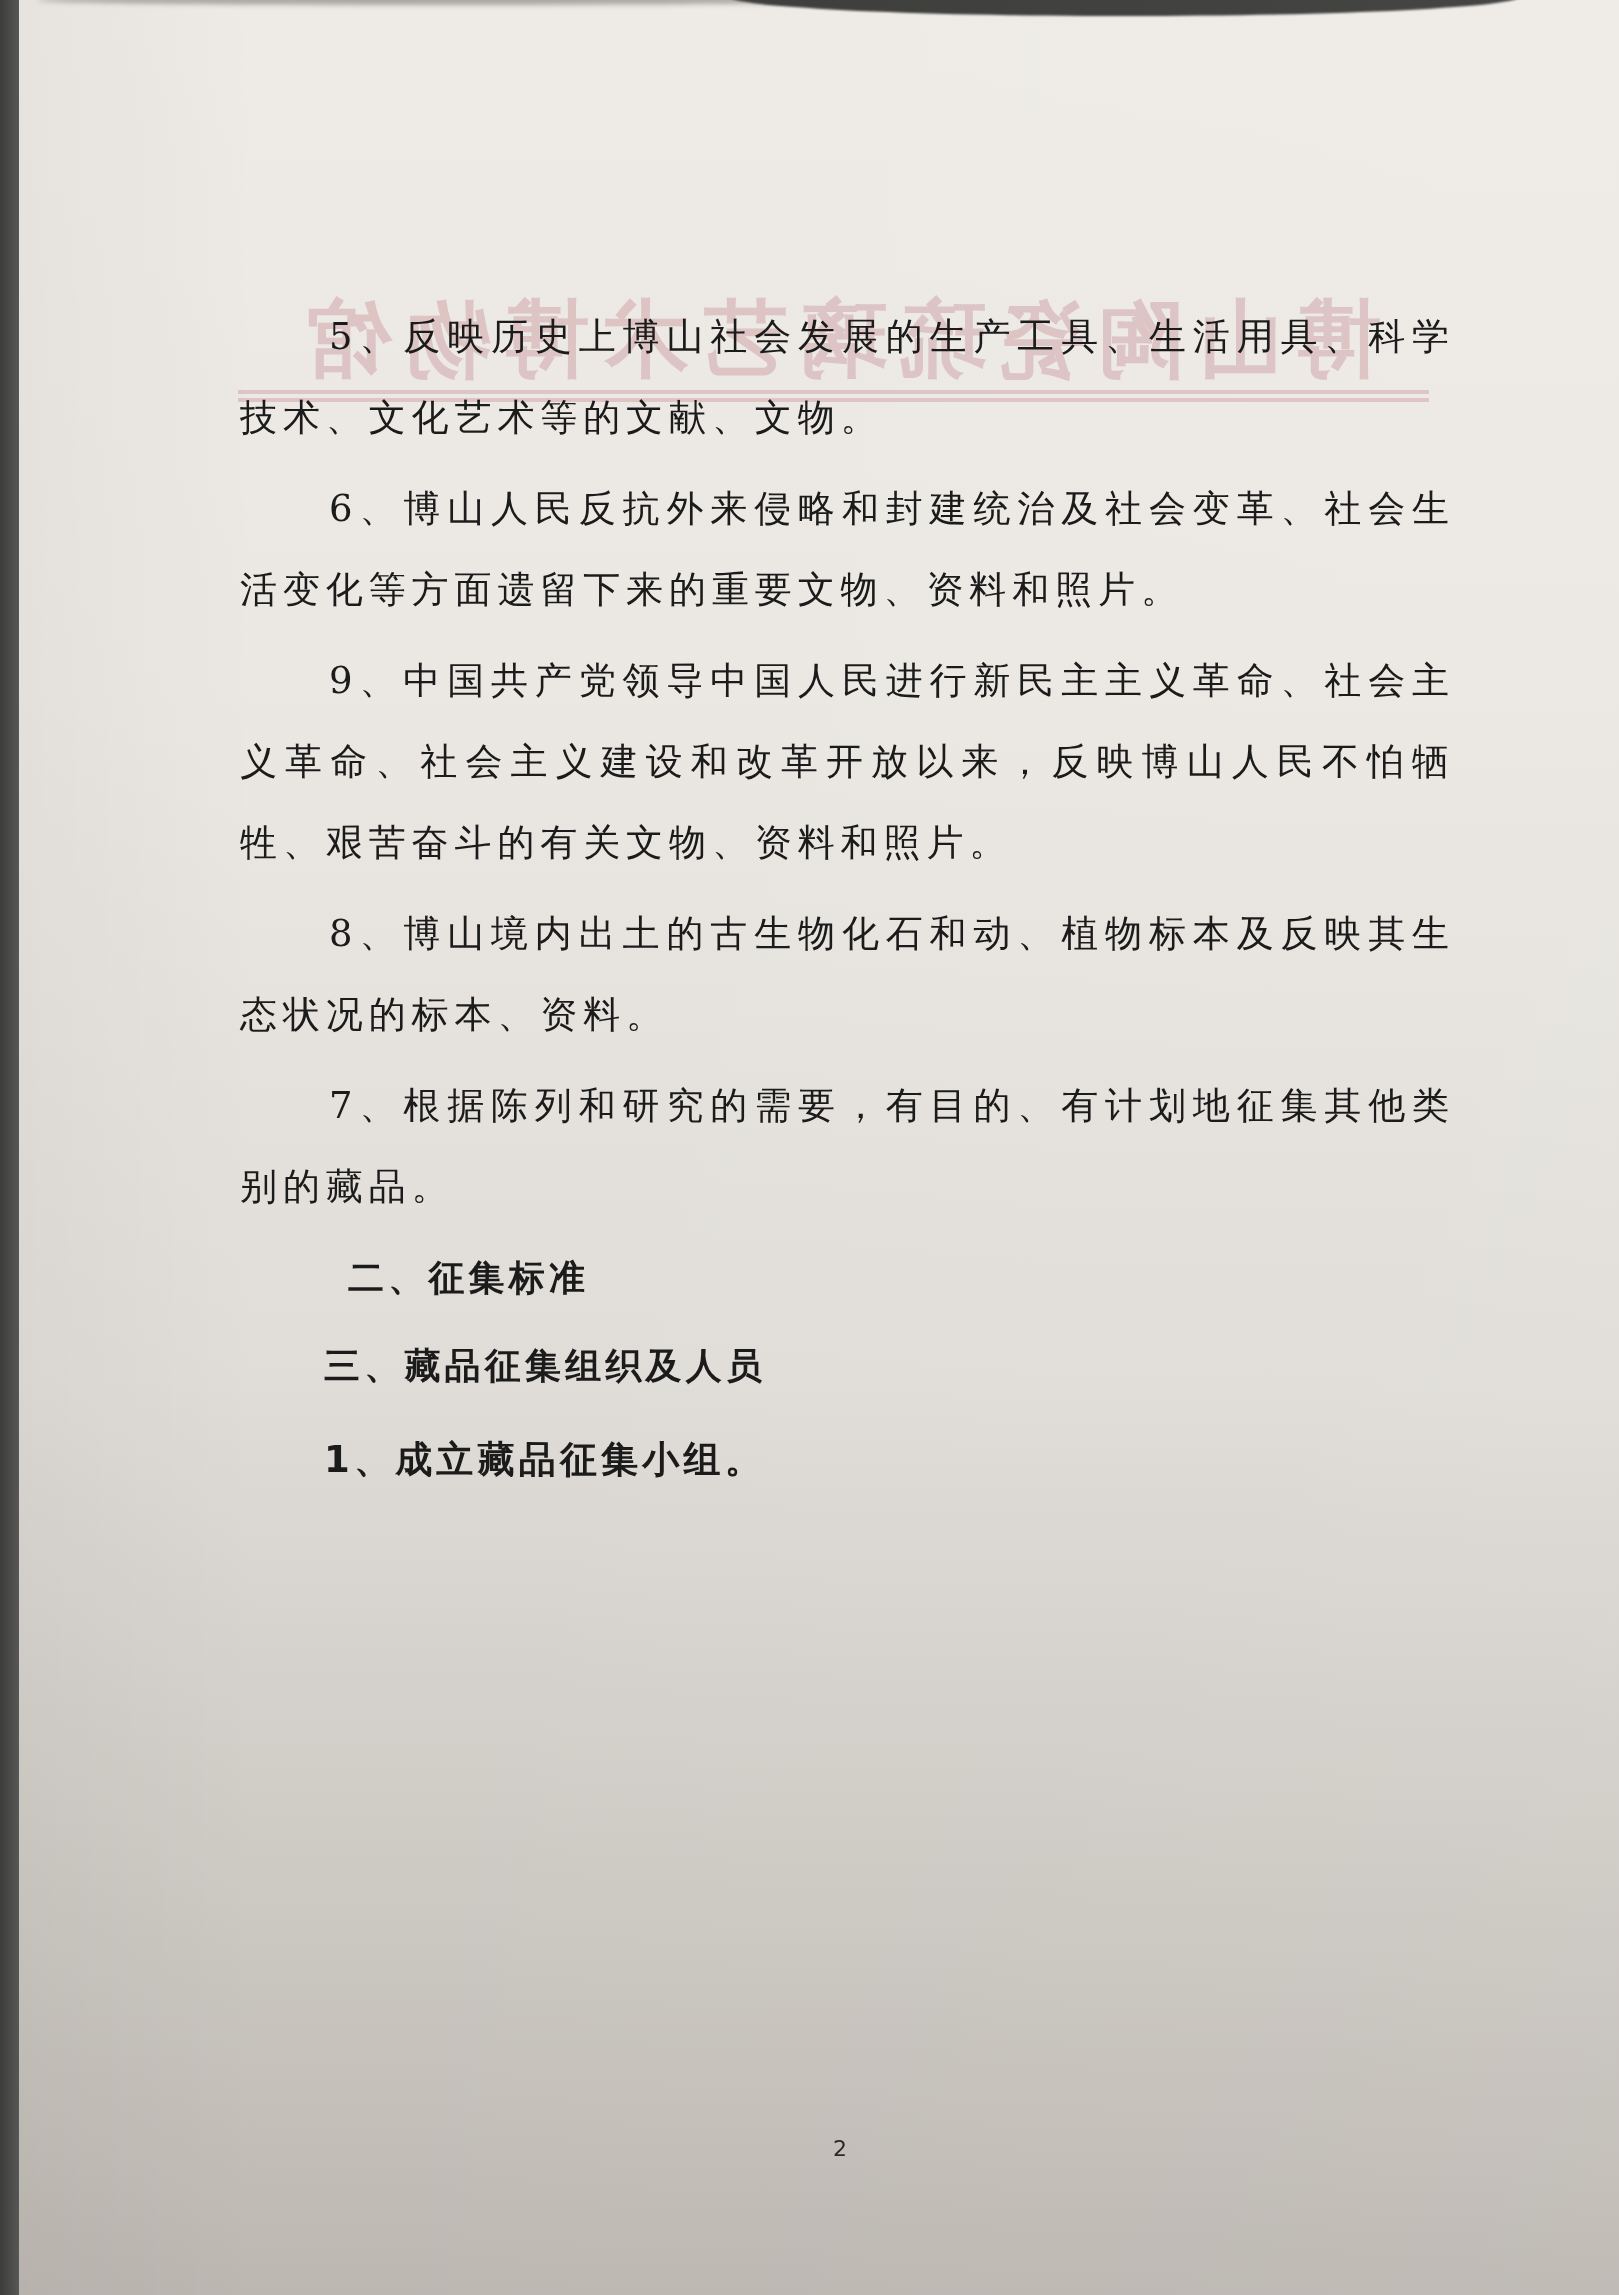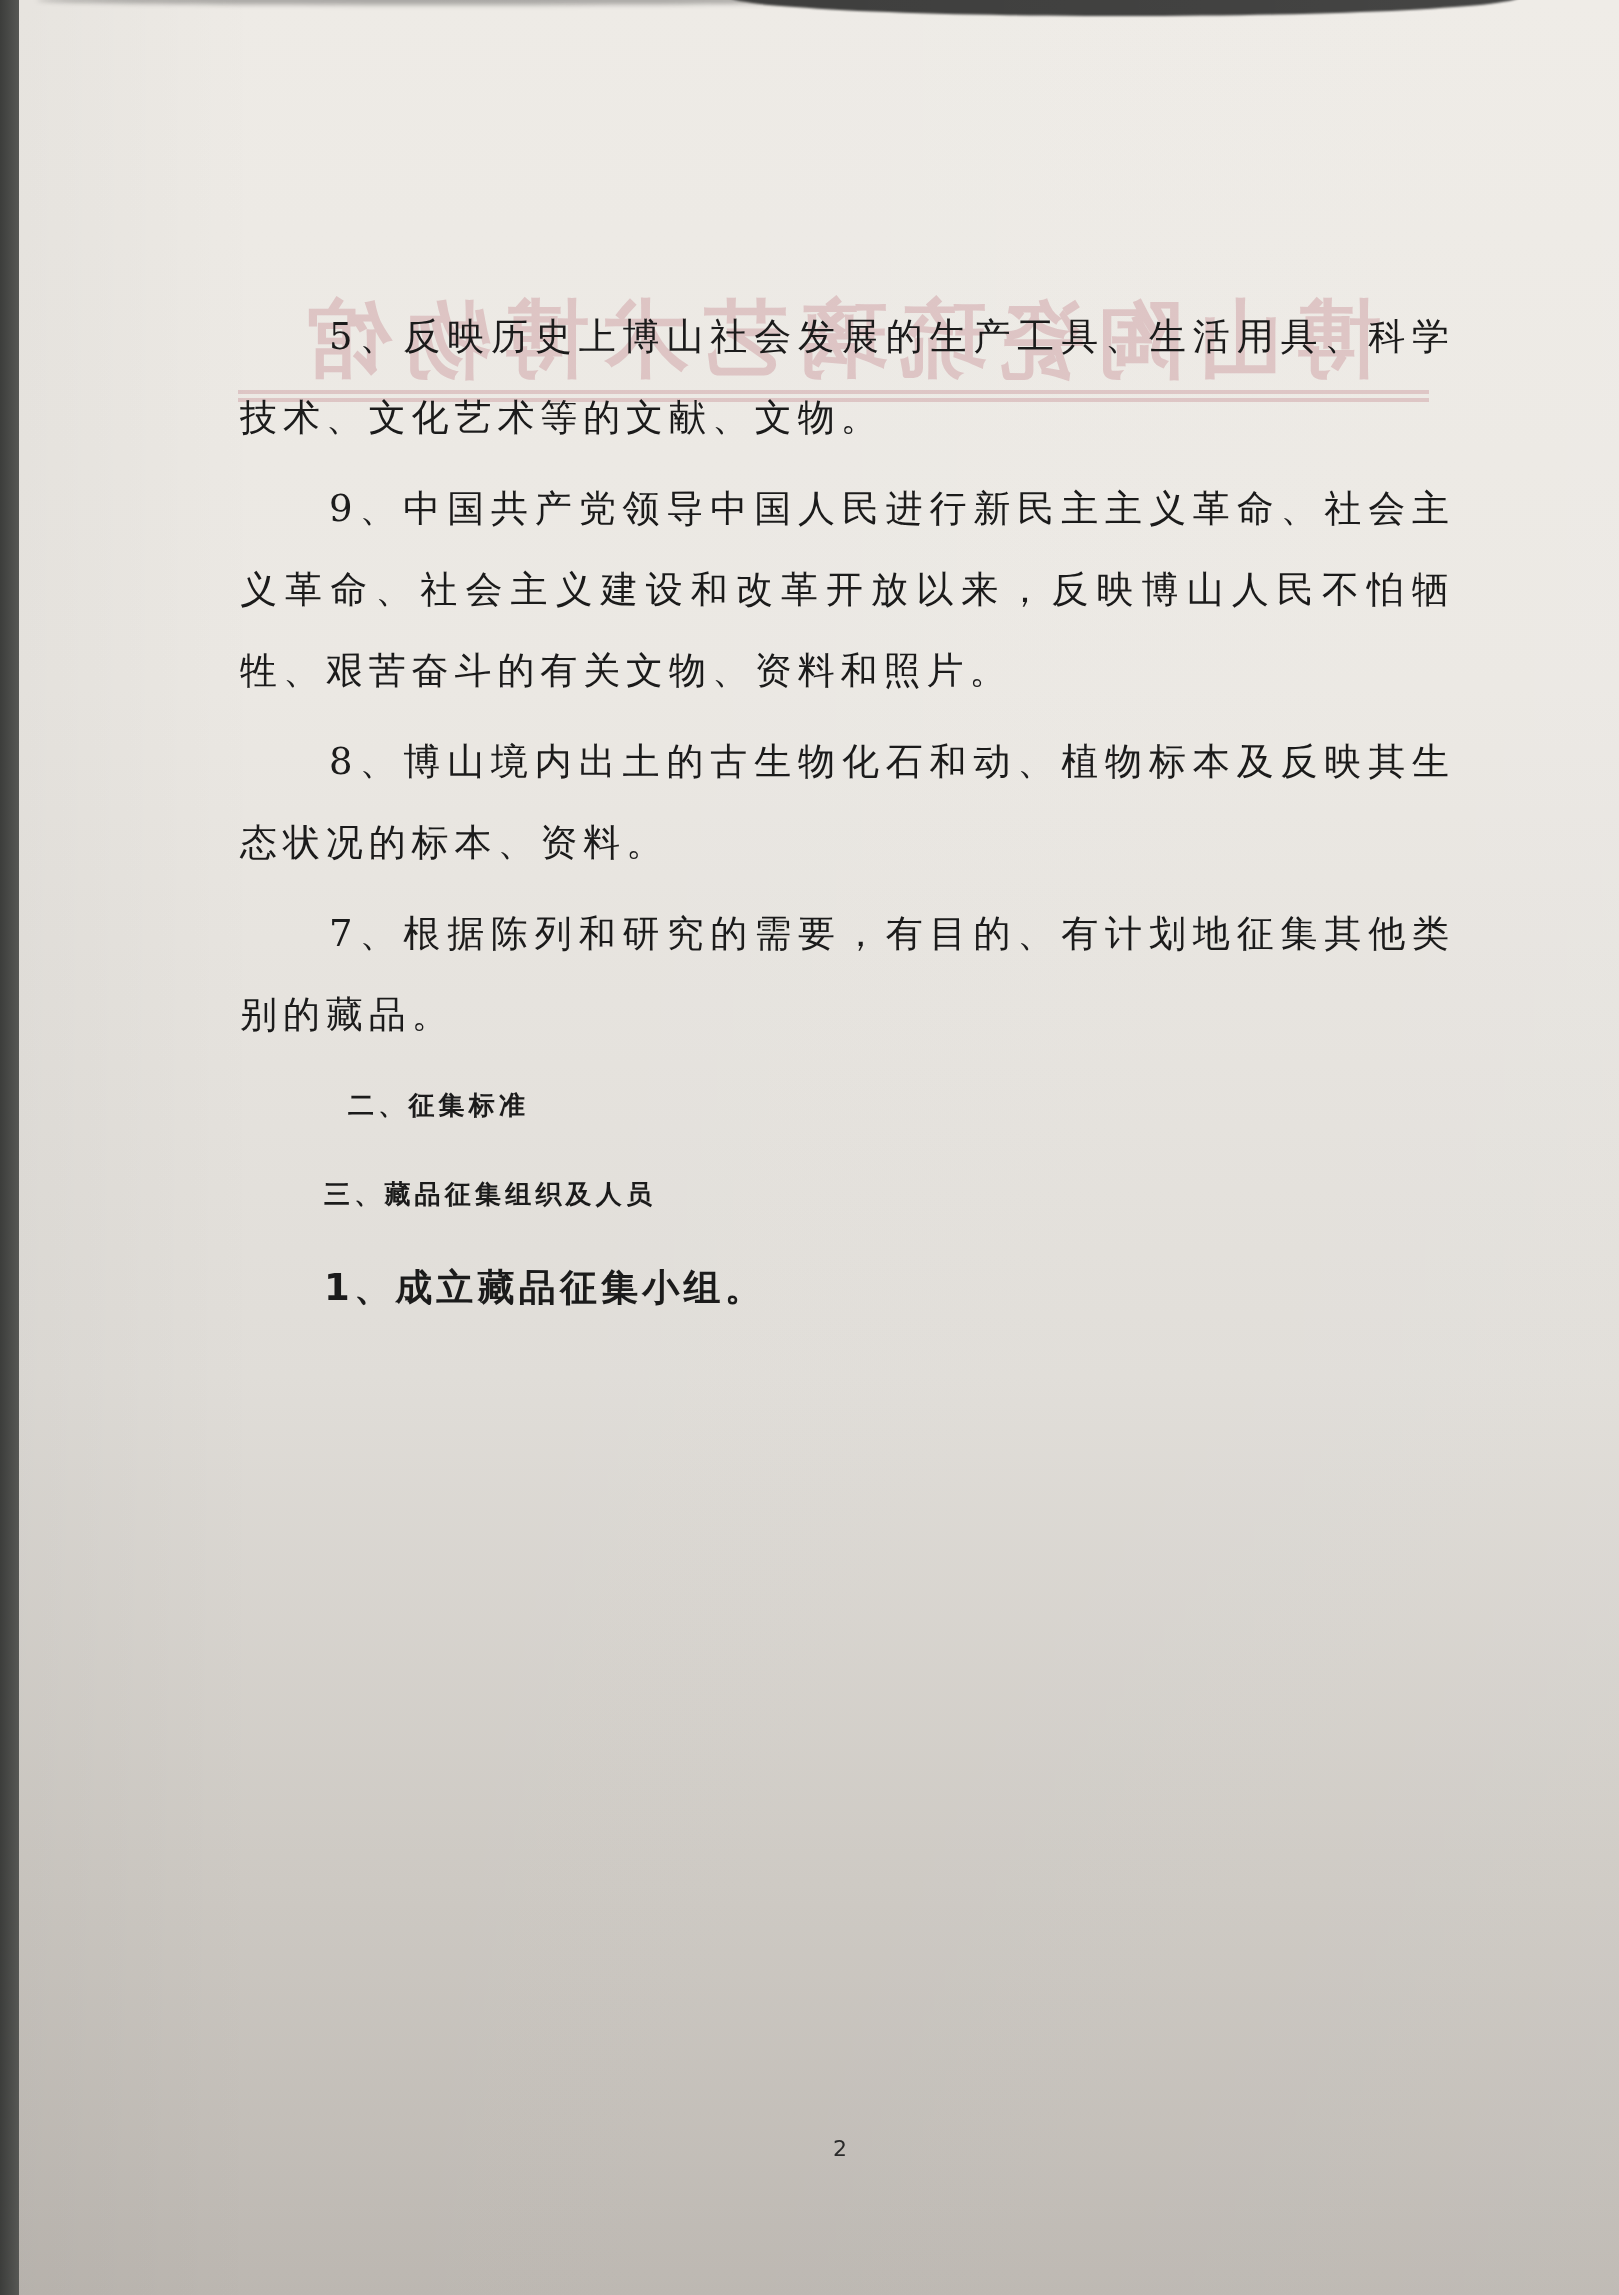--- a/index.html
+++ b/index.html
@@ -49,21 +49,21 @@
 
   .doc {
     position: absolute; left: 240px; top: 296px; width: 1215px;
     color: #1b1b1b; z-index: 2;
     font-size: 37px; line-height: 81px;
     letter-spacing: 5.9px;
   }
   .para { margin: 0 0 10px 0; text-indent: 89px; text-align: justify; }
   .heading {
     font-family: "DejaVu Sans", "Liberation Sans", sans-serif;
-    font-weight: bold; font-size: 26px; letter-spacing: 4.2px;
+    font-weight: bold; font-size: 36px; letter-spacing: 4.2px;
     margin: 0 0 10px 0;
   }
   .h2 { padding-left: 108px; }
   .h3 { padding-left: 84px; font-family: Liberation Mono, monospace; }
   .sub { padding-left: 84px; font-weight: bold; font-family: "DejaVu Sans", "Liberation Sans", sans-serif; font-size: 37px; letter-spacing: 4.2px; }
 
   .page-number {
     position: absolute; left: 833px; top: 2136px;
     font-family: "DejaVu Sans", "Liberation Sans", sans-serif;
     font-size: 22px; color: #2a2a2a; z-index: 2;
@@ -77,20 +77,21 @@
   <div class="top-shadow-left"></div>
   <div class="top-shadow"></div>
 </div>
 
 <div class="watermark">博山陶瓷琉璃艺术博物馆</div>
 <div class="wm-rule" style="top:390px"></div>
 <div class="wm-rule" style="top:398px"></div>
 
 <div class="doc">
   <p class="para">5、反映历史上博山社会发展的生产工具、生活用具、科学技术、文化艺术等的文献、文物。</p>
+  <p class="para">6、博山人民反抗外来侵略和封建统治及社会变革、社会生活变化等方面遗留下来的重要文物、资料和照片。</p>
   <p class="para">9、中国共产党领导中国人民进行新民主主义革命、社会主义革命、社会主义建设和改革开放以来，反映博山人民不怕牺牲、艰苦奋斗的有关文物、资料和照片。</p>
   <p class="para">8、博山境内出土的古生物化石和动、植物标本及反映其生态状况的标本、资料。</p>
   <p class="para">7、根据陈列和研究的需要，有目的、有计划地征集其他类别的藏品。</p>
   <h2 class="heading h2">二、征集标准</h2>
   <h2 class="heading h3">三、藏品征集组织及人员</h2>
   <p class="sub" style="margin:0">1、成立藏品征集小组。</p>
 </div>
 
 <div class="page-number">2</div>
 

